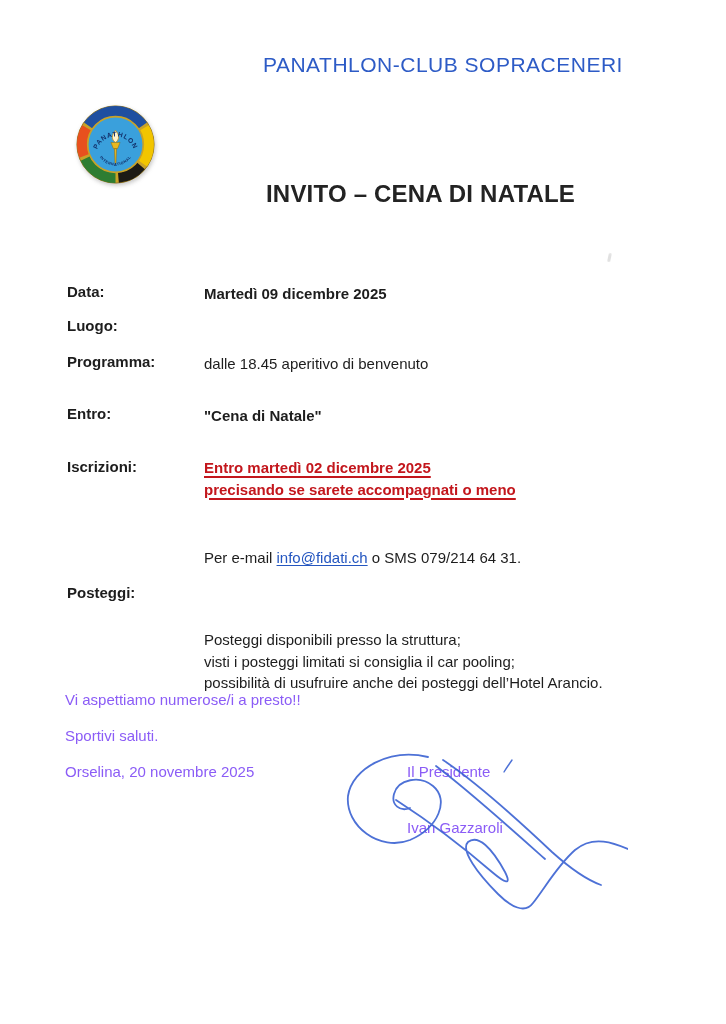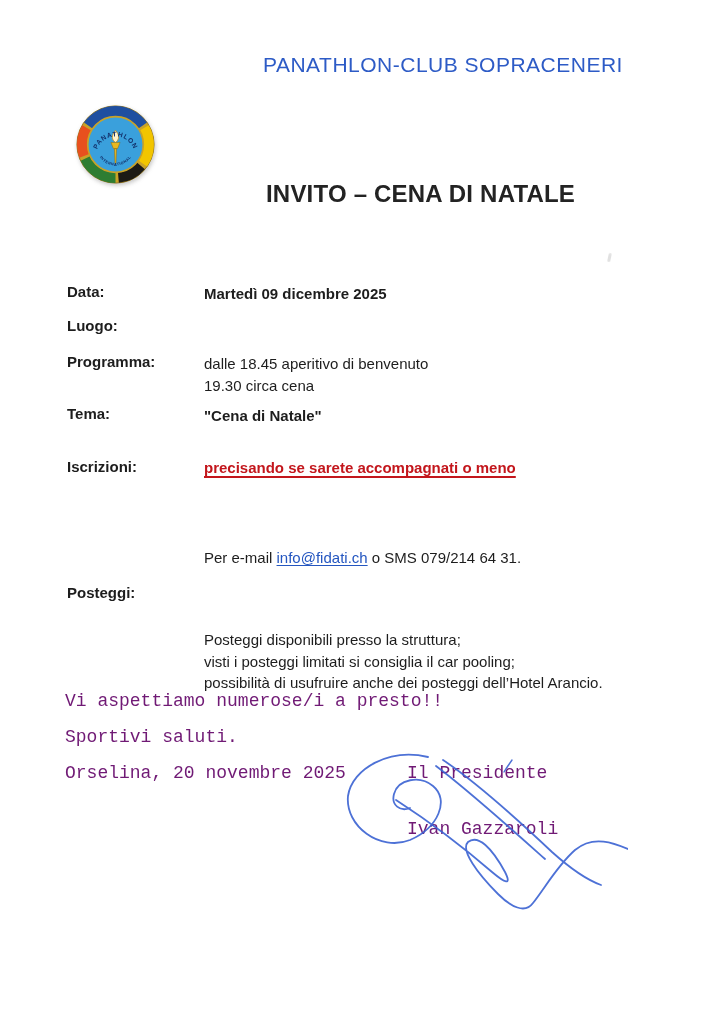--- a/index.html
+++ b/index.html
@@ -36,21 +36,21 @@
     text-decoration-thickness:1.5px;
     text-underline-offset:3px;
   }
   .multiline{line-height:21.5px;}
   .email-link{
     color:#2456c0;
     text-decoration:underline;
     text-underline-offset:2px;
     cursor:pointer;
   }
-  .closing{font-size:18px;color:#701a75;font-family:Liberation Mono, monospace;}
+  .closing{font-size:15px;color:#8b5cf6;}
   .logo-wrap{filter:drop-shadow(1.5px 2.5px 2px rgba(90,90,90,.35));}
   .edge-line{
     width:2px;background:#e3e3e3;opacity:.7;
   }
   .artifact{
     width:3px;height:9px;background:#c9c9c9;opacity:.55;
     border-radius:2px;transform:rotate(12deg);filter:blur(.6px);
   }
   svg{display:block;}
 </style>
@@ -99,28 +99,28 @@
   <div class="abs doc-title" style="left:266px;top:180px;">INVITO – CENA DI NATALE</div>
 
   <div class="abs label" style="left:67px;top:283px;">Data:</div>
   <div class="abs val bold" style="left:204px;top:283px;">Martedì 09 dicembre 2025</div>
 
   <div class="abs label" style="left:67px;top:317px;">Luogo:</div>
 
   <div class="abs label" style="left:67px;top:353px;">Programma:</div>
   <div class="abs val" style="left:204px;top:353px;">
     <div>dalle 18.45 aperitivo di benvenuto</div>
-    <div>19.30 circa cena</div>
   </div>
 
-  <div class="abs label" style="left:67px;top:405px;">Tema:</div>
+  <div class="abs label" style="left:67px;top:405px;">Entro:</div>
   <div class="abs val bold" style="left:204px;top:405px;">"Cena di Natale"</div>
 
   <div class="abs label" style="left:67px;top:458px;">Iscrizioni:</div>
   <div class="abs red-block" style="left:204px;top:457px;">
+    <div><span>Entro martedì 02 dicembre 2025</span></div>
     <div><span>precisando se sarete accompagnati o meno</span></div>
   </div>
   <div class="abs val" style="left:204px;top:547px;">
     <span>Per e-mail </span><a class="email-link">info@fidati.ch</a><span> o SMS 079/214 64 31.</span>
   </div>
 
   <div class="abs label" style="left:67px;top:584px;">Posteggi:</div>
   <div class="abs val multiline" style="left:204px;top:584px;margin-top:45px;">
     <div>Posteggi disponibili presso la struttura;</div>
     <div>visti i posteggi limitati si consiglia il car pooling;</div>

